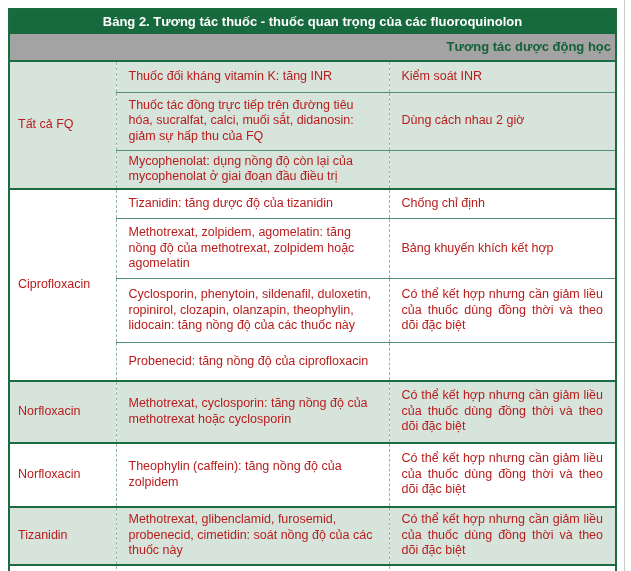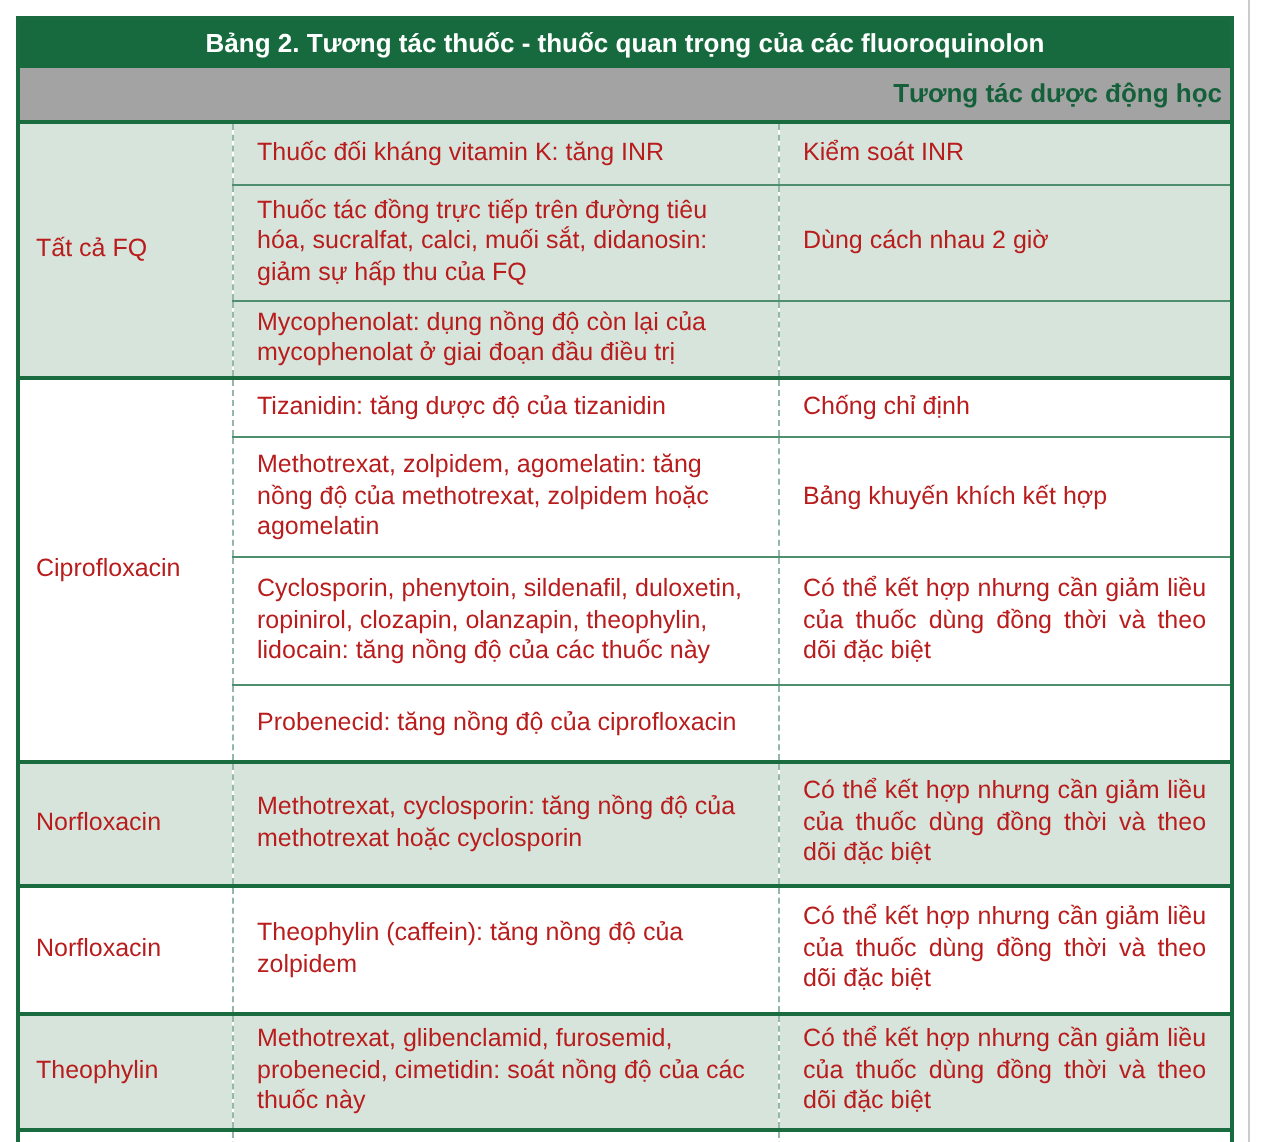--- a/index.html
+++ b/index.html
@@ -117,21 +117,21 @@
       <td class="c3 act">Có thể kết hợp nhưng cần giảm liều của thuốc dùng đồng thời và theo dõi đặc biệt</td>
     </tr>
 
     <tr class="g-white group-start" style="height:64px">
       <td class="drug">Norfloxacin</td>
       <td class="c2">Theophylin (caffein): tăng nồng độ của zolpidem</td>
       <td class="c3 act">Có thể kết hợp nhưng cần giảm liều của thuốc dùng đồng thời và theo dõi đặc biệt</td>
     </tr>
 
     <tr class="g-green group-start" style="height:58px">
-      <td class="drug">Theophylin</td>
+      <td class="drug">Tizanidin</td>
       <td class="c2">Methotrexat, glibenclamid, furosemid, probenecid, cimetidin: soát nồng độ của các thuốc này</td>
       <td class="c3 act">Có thể kết hợp nhưng cần giảm liều của thuốc dùng đồng thời và theo dõi đặc biệt</td>
     </tr>
 
     <tr class="g-white group-start" style="height:44px">
       <td class="drug"></td>
       <td class="c2"></td>
       <td class="c3"></td>
     </tr>
   </tbody>

